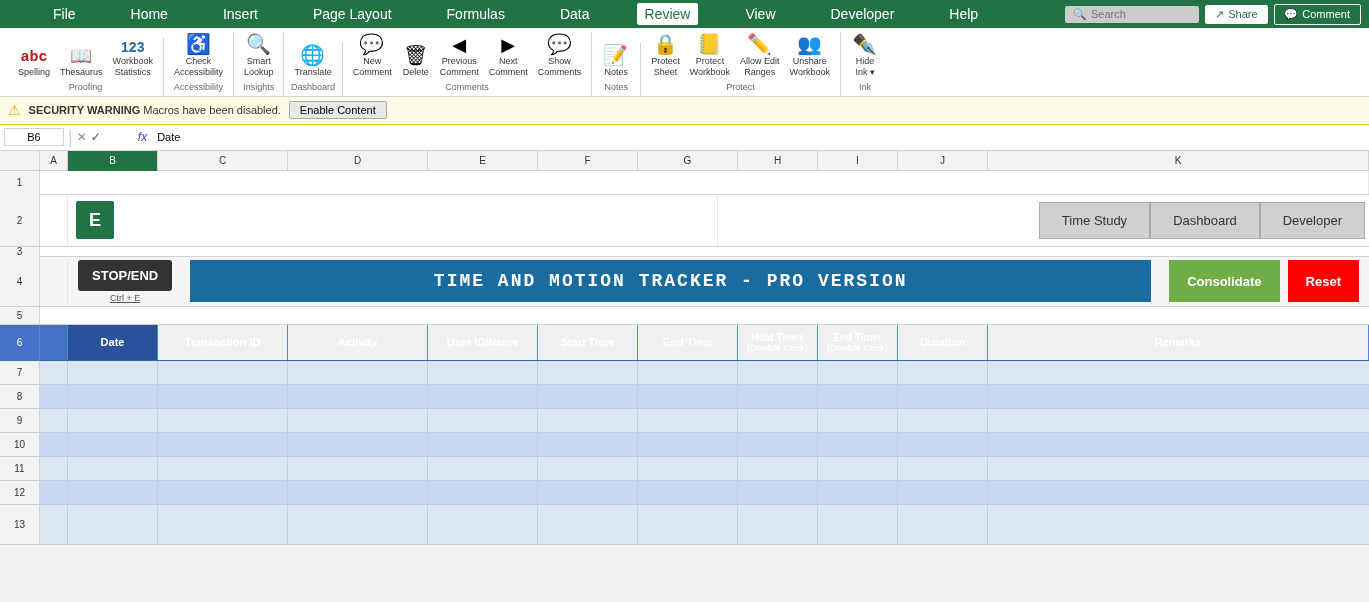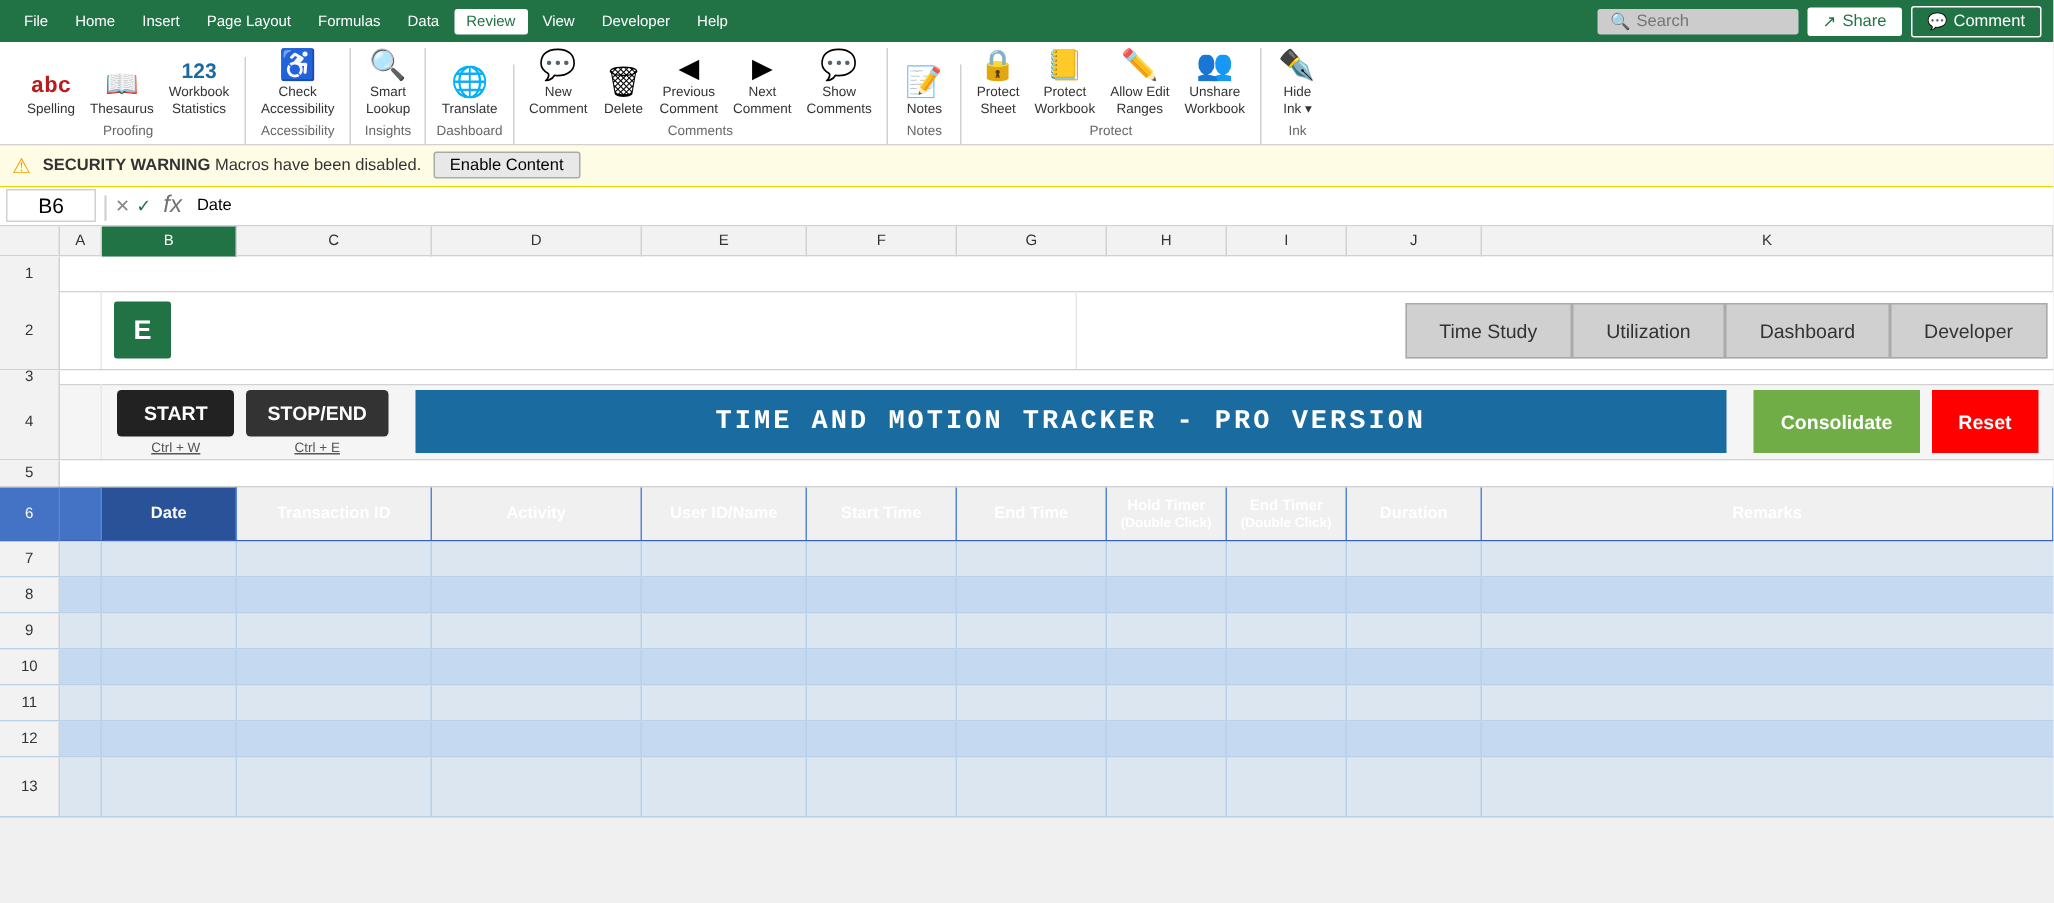--- a/index.html
+++ b/index.html
@@ -1,44 +1,44 @@
 <!DOCTYPE html>
 <html><head>
   <meta charset="utf-8">
   <style>
     * { margin: 0; padding: 0; box-sizing: border-box; }
     body { font-family: 'Segoe UI', Arial, sans-serif; font-size: 11px; background: #f0f0f0; width: 1369px; height: 602px; overflow: hidden; }
 
     
     .menu-bar { display: flex; align-items: center; background: #217346; height: 28px; padding: 0 8px; gap: 2px; }
-    .menu-item { color: white; padding: 3px 8px; font-size: 10px; cursor: pointer; border-radius: 2px; }
+    .menu-item { color: white; padding: 3px 8px; font-size: 14px; cursor: pointer; border-radius: 2px; margin-left: 37px; }
     .menu-item.active { background: white; color: #217346; }
 
     
     .menu-right { margin-left: auto; display: flex; align-items: center; gap: 6px; }
     .share-btn { background: white; color: #217346; border: none; padding: 3px 10px; border-radius: 2px; cursor: pointer; font-size: 11px; display: flex; align-items: center; gap: 4px; }
     .comment-btn { background: transparent; color: white; border: 1px solid white; padding: 3px 10px; border-radius: 2px; cursor: pointer; font-size: 11px; display: flex; align-items: center; gap: 4px; }
 
     
     .ribbon { background: #fff; border-bottom: 1px solid #d1d1d1; padding: 4px 8px 0; display: flex; flex-direction: column; }
     .ribbon-content { display: flex; align-items: flex-end; gap: 0; }
     .ribbon-group { display: flex; flex-direction: column; align-items: center; border-right: 1px solid #d1d1d1; padding: 0 6px 4px; }
     .ribbon-group:last-child { border-right: none; }
     .ribbon-group-items { display: flex; align-items: flex-end; gap: 2px; }
     .ribbon-group-label { font-size: 9px; color: #666; margin-top: 2px; text-align: center; }
     .ribbon-btn { display: flex; flex-direction: column; align-items: center; justify-content: flex-end; padding: 2px 4px; cursor: pointer; border-radius: 2px; min-width: 36px; }
     .ribbon-btn .icon { font-size: 18px; line-height: 1; }
     .ribbon-btn .label { font-size: 9px; color: #333; text-align: center; margin-top: 2px; line-height: 1.2; }
 
     
     .formula-bar { display: flex; align-items: center; background: white; border-bottom: 1px solid #d1d1d1; height: 26px; padding: 0 4px; gap: 4px; }
-    .cell-ref { width: 60px; border: 1px solid #d1d1d1; padding: 2px 4px; font-size: 14px; text-align: center; }
+    .cell-ref { width: 60px; border: 1px solid #d1d1d1; padding: 2px 4px; font-size: 11px; text-align: center; }
     .formula-icons { display: flex; gap: 4px; color: #666; font-size: 12px; cursor: pointer; }
     .formula-input { flex: 1; border: none; outline: none; font-size: 11px; padding: 2px; }
-    .fx-label { color: #737373; font-style: italic; font-size: 16px; padding: 0 4px; }
+    .fx-label { color: #6d28d9; font-style: italic; font-size: 12px; padding: 0 4px; margin-left: 29px; }
 
     
     .security-bar { display: flex; align-items: center; background: #fffce6; border-bottom: 1px solid #e0d800; height: 28px; padding: 0 8px; gap: 8px; }
     .security-icon { color: #e6a800; font-size: 14px; }
     .security-text { font-size: 11px; color: #333; }
     .security-bold { font-weight: bold; }
     .enable-btn { background: #e8e8e8; border: 1px solid #aaa; padding: 2px 10px; font-size: 11px; cursor: pointer; border-radius: 2px; }
     .col-header { display: flex; align-items: center; justify-content: center; border-right: 1px solid #d1d1d1; font-size: 10px; color: #333; height: 20px; flex: 1; cursor: pointer; }
     .col-header.selected { background: #217346; color: white; }
     .row-num { width: 40px; min-width: 40px; display: flex; align-items: center; justify-content: center; background: #f2f2f2; border-right: 1px solid #d1d1d1; font-size: 10px; color: #333; cursor: pointer; }
@@ -265,40 +265,35 @@
     <div class="logo-area">
 
       <div style="width:38px;height:38px;background:#217346;display:flex;align-items:center;justify-content:center;border-radius:2px;">
         <span style="color:white;font-size:18px;font-weight:bold;">E</span>
       </div>
     </div>
   </div>
 
   <div style="display:flex;gap:0;margin-left:auto;margin-right:4px;">
     <button class="nav-btn">Time Study</button>
-    <button class="nav-btn">Utilization</button>
     <button class="nav-btn">Dashboard</button>
     <button class="nav-btn">Developer</button>
   </div>
 </div>
 
 <div style="display:flex;height:10px;border-bottom:1px solid #d1d1d1;background:white;">
   <div class="row-num">3</div>
   <div style="flex:1;"></div>
 </div>
 
 <div style="display:flex;height:50px;border-bottom:1px solid #d1d1d1;background:#f5f5f5;align-items:center;">
   <div class="row-num" style="height:50px;display:flex;align-items:center;justify-content:center;">4</div>
   <div style="min-width:28px;height:50px;border-right:1px solid #e8e8e8;"></div>
   <div style="display:flex;align-items:center;gap:8px;padding:0 10px;flex:1;height:50px;">
 
-    <div class="btn-wrapper">
-      <button class="start-btn">START</button>
-      <span class="btn-shortcut">Ctrl + W</span>
-    </div>
 
     <div class="btn-wrapper">
       <button class="stopend-btn">STOP/END</button>
       <span class="btn-shortcut">Ctrl + E</span>
     </div>
 
     <div class="tracker-title-box">TIME AND MOTION TRACKER - PRO VERSION</div>
 
     <button class="consolidate-btn">Consolidate</button>
 

